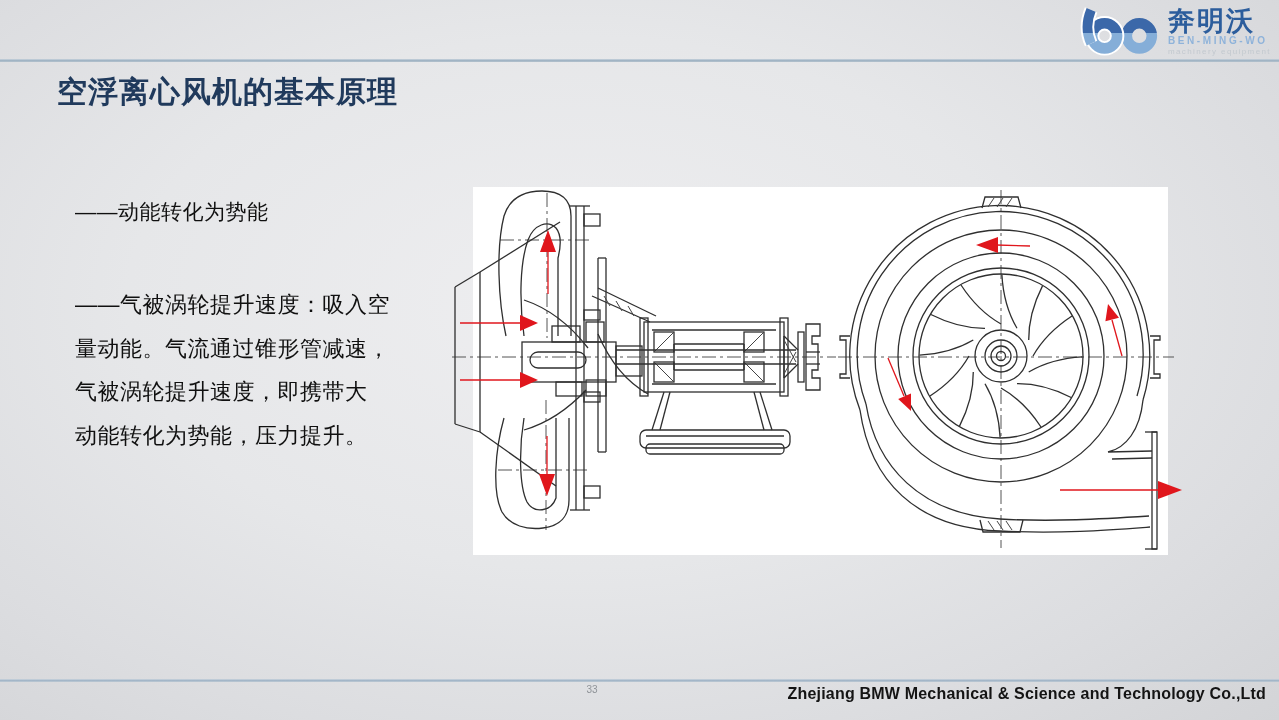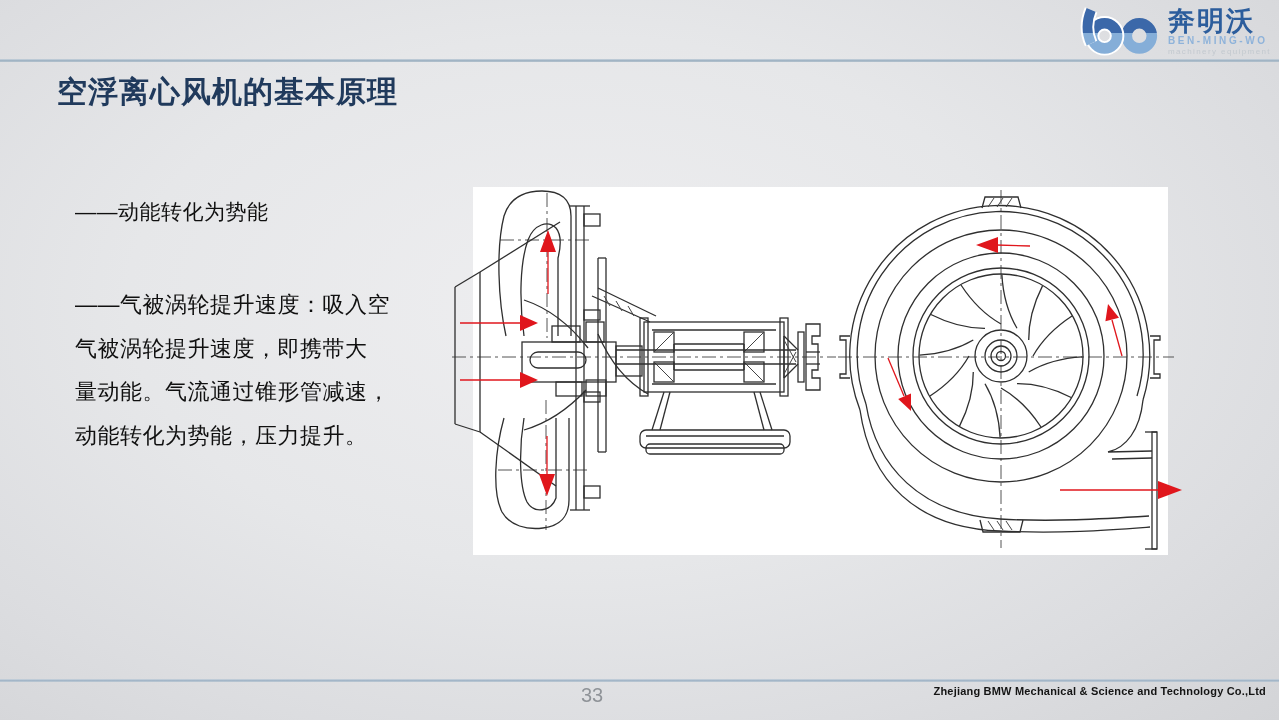--- a/index.html
+++ b/index.html
@@ -36,25 +36,25 @@
   
   .figure-panel{position:absolute;left:473px;top:187px;width:695px;height:368px;background:#ffffff;}
   .figure-svg{position:absolute;left:440px;top:180px;width:760px;height:395px;}
   
   .footer-divider{
     position:absolute;left:0;top:679px;width:1279px;height:3px;
     background:linear-gradient(#cdd6de, #9fb3c6 55%, #c2cdd6);
   }
   .page-number{
     position:absolute;left:560px;top:684px;width:64px;text-align:center;
-    font-size:20px;color:#8f9398;
+    font-size:10px;color:#8f9398;
   }
   .company{
     position:absolute;right:13px;top:685px;
-    font-size:11px;font-weight:bold;color:#141414;letter-spacing:.2px;
+    font-size:16px;font-weight:bold;color:#141414;letter-spacing:.2px;
   }
   
   .figure-svg path,.figure-svg line,.figure-svg circle,.figure-svg rect,.figure-svg polyline{
     fill:none;stroke:#2f2f2f;stroke-width:1.3;
   }
   .figure-svg .cl{stroke:#555;stroke-width:1;stroke-dasharray:14 4 3 4;}
   .figure-svg .hatch{stroke:#444;stroke-width:1;}
   .figure-svg .red{stroke:#e0161c;}
   .figure-svg .redfill{fill:#e0161c;stroke:none;}
   .figure-svg .white{fill:#ffffff;stroke:none;}
@@ -87,22 +87,22 @@
       <span class="logo-en">BEN-MING-WO</span>
       <span class="logo-sub">machinery equipment</span>
     </div>
   </div>
 
   <h1 class="page-title">空浮离心风机的基本原理</h1>
 
   <div class="lead-line">——动能转化为势能</div>
   <div class="paragraph">
     <div>——气被涡轮提升速度：吸入空</div>
+    <div>量动能。气流通过锥形管减速，</div>
     <div>气被涡轮提升速度，即携带大</div>
-    <div>量动能。气流通过锥形管减速，</div>
     <div>动能转化为势能，压力提升。</div>
   </div>
 
   <div class="figure-panel"></div>
   <svg class="figure-svg" viewBox="440 180 760 395">
     <rect class="white" x="473" y="187" width="695" height="368"></rect>
 
     <g>
 
       <line class="cl" x1="452" y1="357" x2="836" y2="357"></line>

